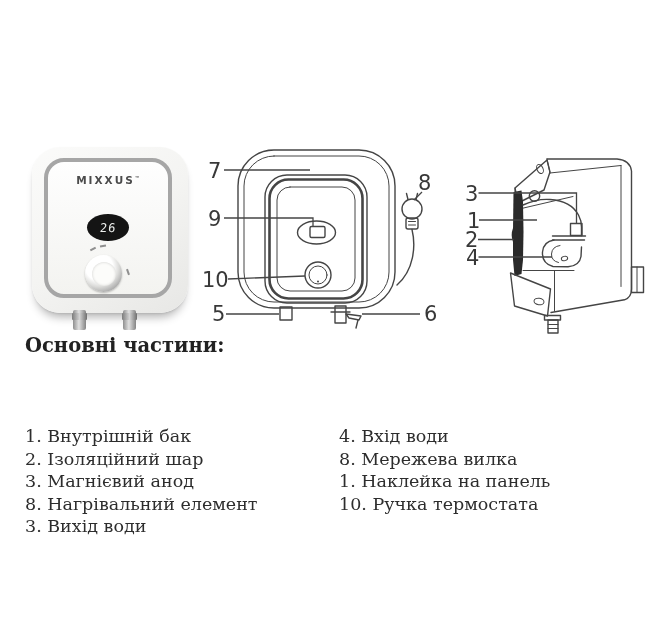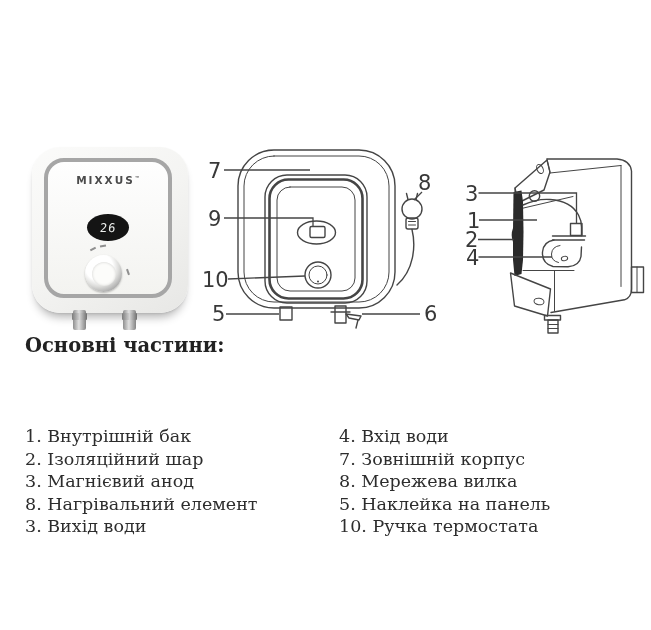--- a/index.html
+++ b/index.html
@@ -206,17 +206,16 @@
 <div class="legend-col left">
   <div>1. Внутрішній бак</div>
   <div>2. Ізоляційний шар</div>
   <div>3. Магнієвий анод</div>
   <div>8. Нагрівальний елемент</div>
   <div>3. Вихід води</div>
 </div>
 
 <div class="legend-col right">
   <div>4. Вхід води</div>
-  <div>7. Зовнішній корпус</div>
   <div>8. Мережева вилка</div>
-  <div>5. Наклейка на панель</div>
+  <div>1. Наклейка на панель</div>
   <div>10. Ручка термостата</div>
 </div>
 
 </body></html>

